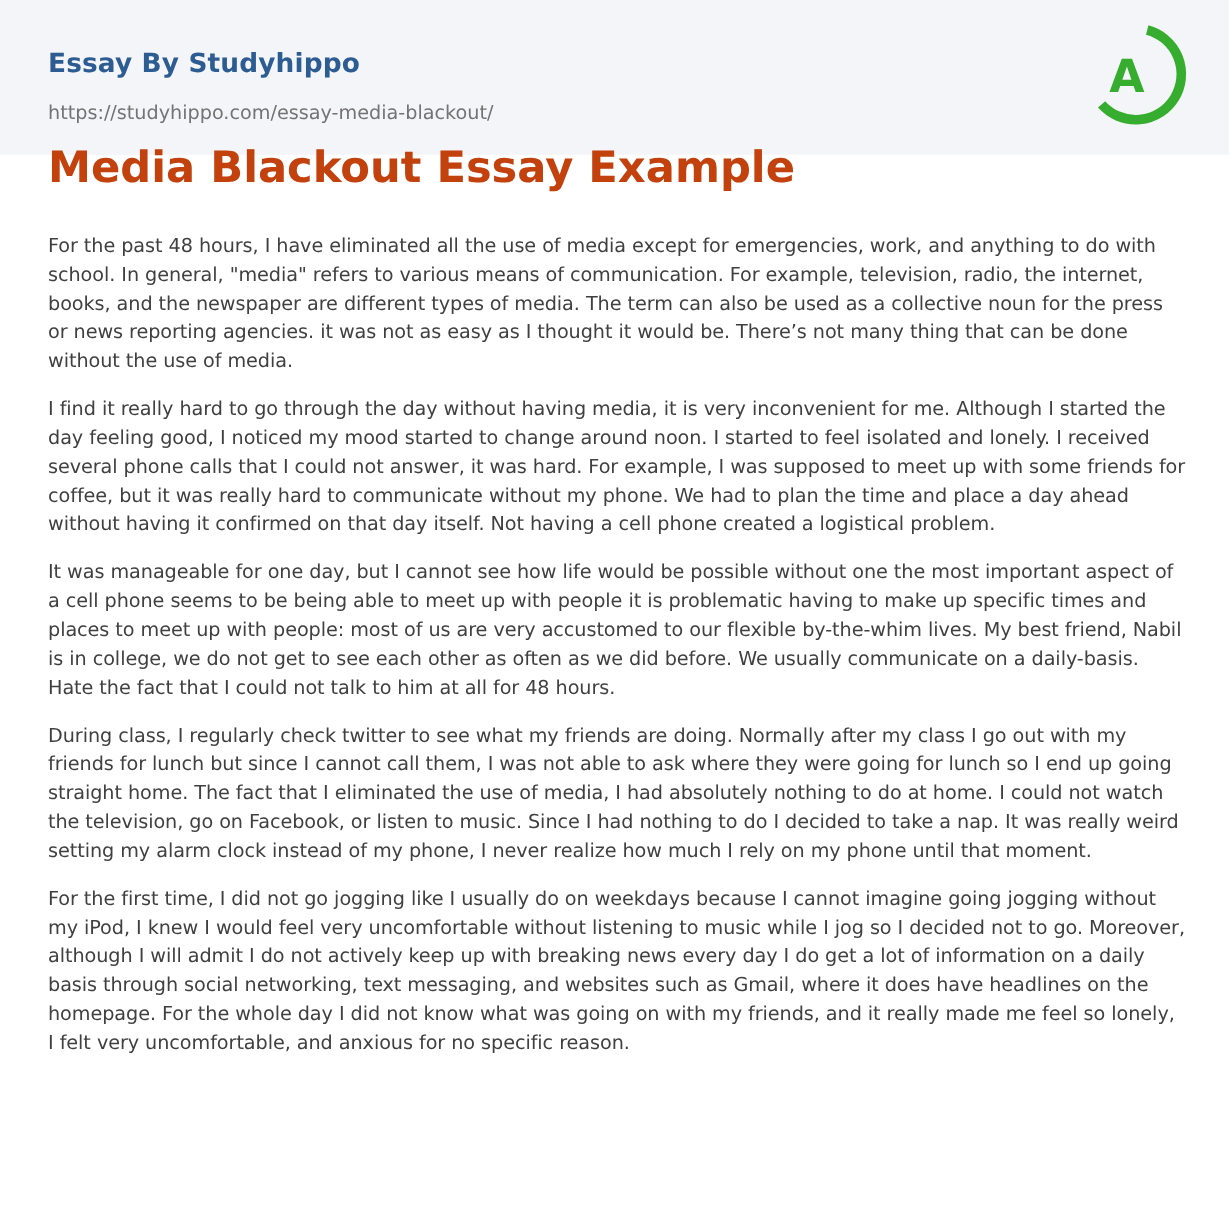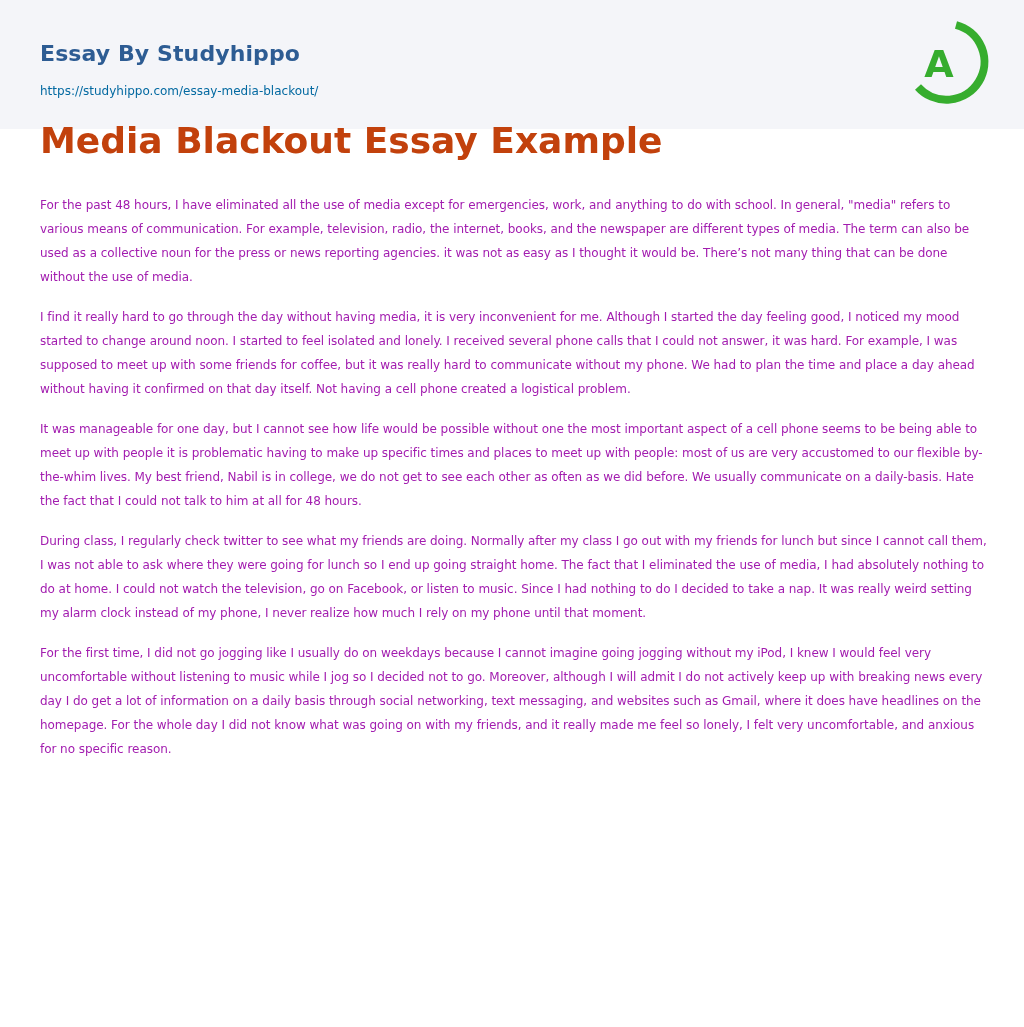--- a/index.html
+++ b/index.html
@@ -23,22 +23,22 @@
       font-size: 22px;
       font-weight: bold;
       color: #2d5c93;
       letter-spacing: 0.1px;
       text-align: right;
     }
     .url {
       position: absolute;
       left: 40px;
       top: 84px;
-      font-size: 12px;
-      color: #0369a1;
+      font-size: 16px;
+      color: #737373;
       text-decoration: none;
     }
     .logo {
       position: absolute;
       left: 904px;
       top: 17px;
       width: 86px;
       height: 90px;
     }
     .title {
@@ -53,23 +53,23 @@
       line-height: 42px;
     }
     .content {
       position: absolute;
       top: 193px;
       left: 40px;
       width: 948px;
     }
     .content p {
       margin: 0 0 16px 0;
-      font-size: 12px;
+      font-size: 16px;
       line-height: 24px;
-      color: #a21caf;
+      color: #404040;
       letter-spacing: -0.05px;
     }
   </style>
 </head>
 <body>
 
 <div class="header">
   <div class="brand">Essay By Studyhippo</div>
   <a class="url">https://studyhippo.com/essay-media-blackout/</a>
   <div class="logo">

